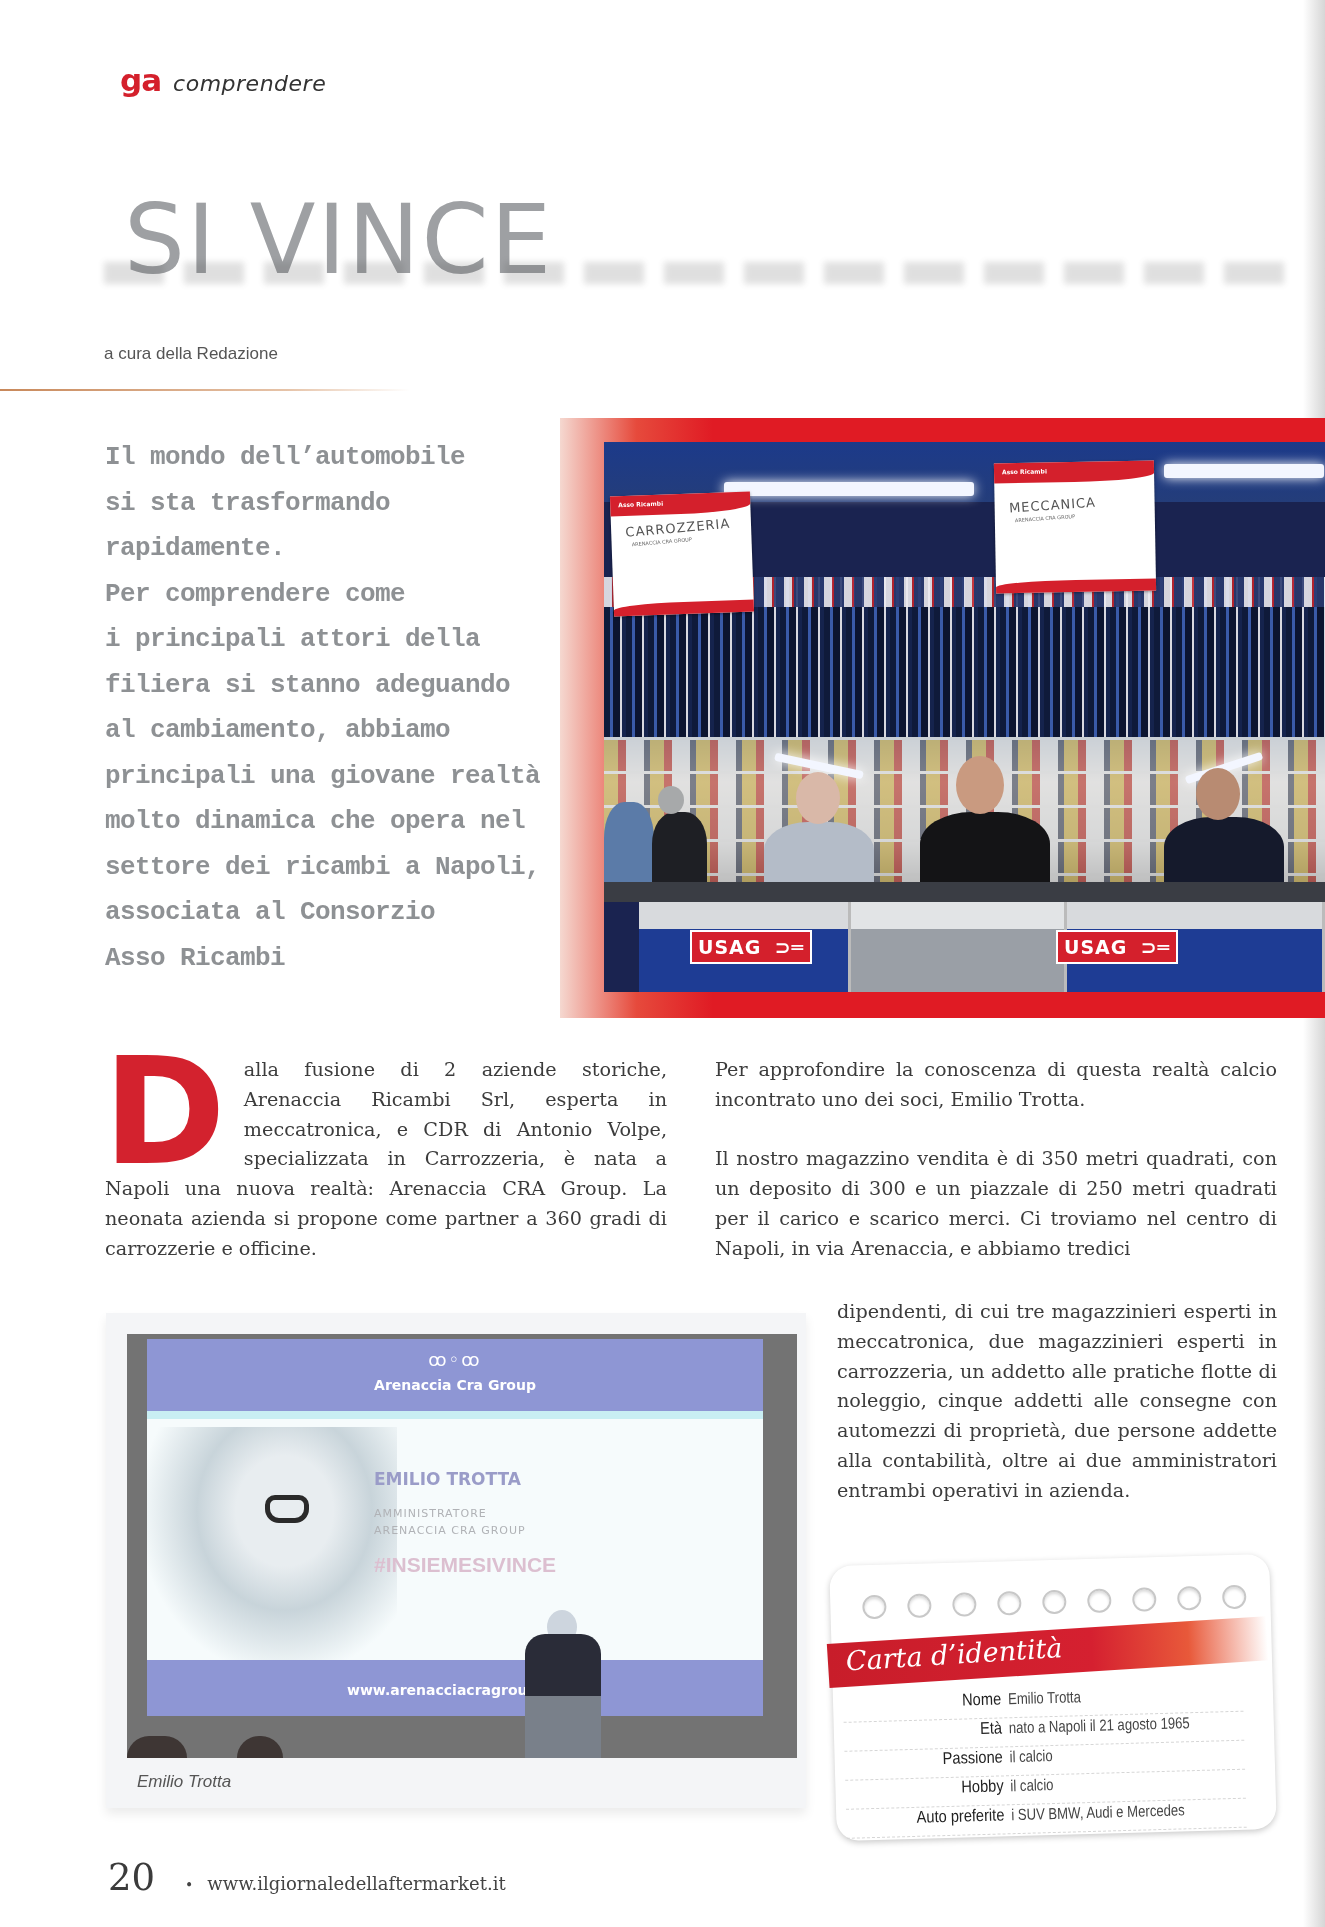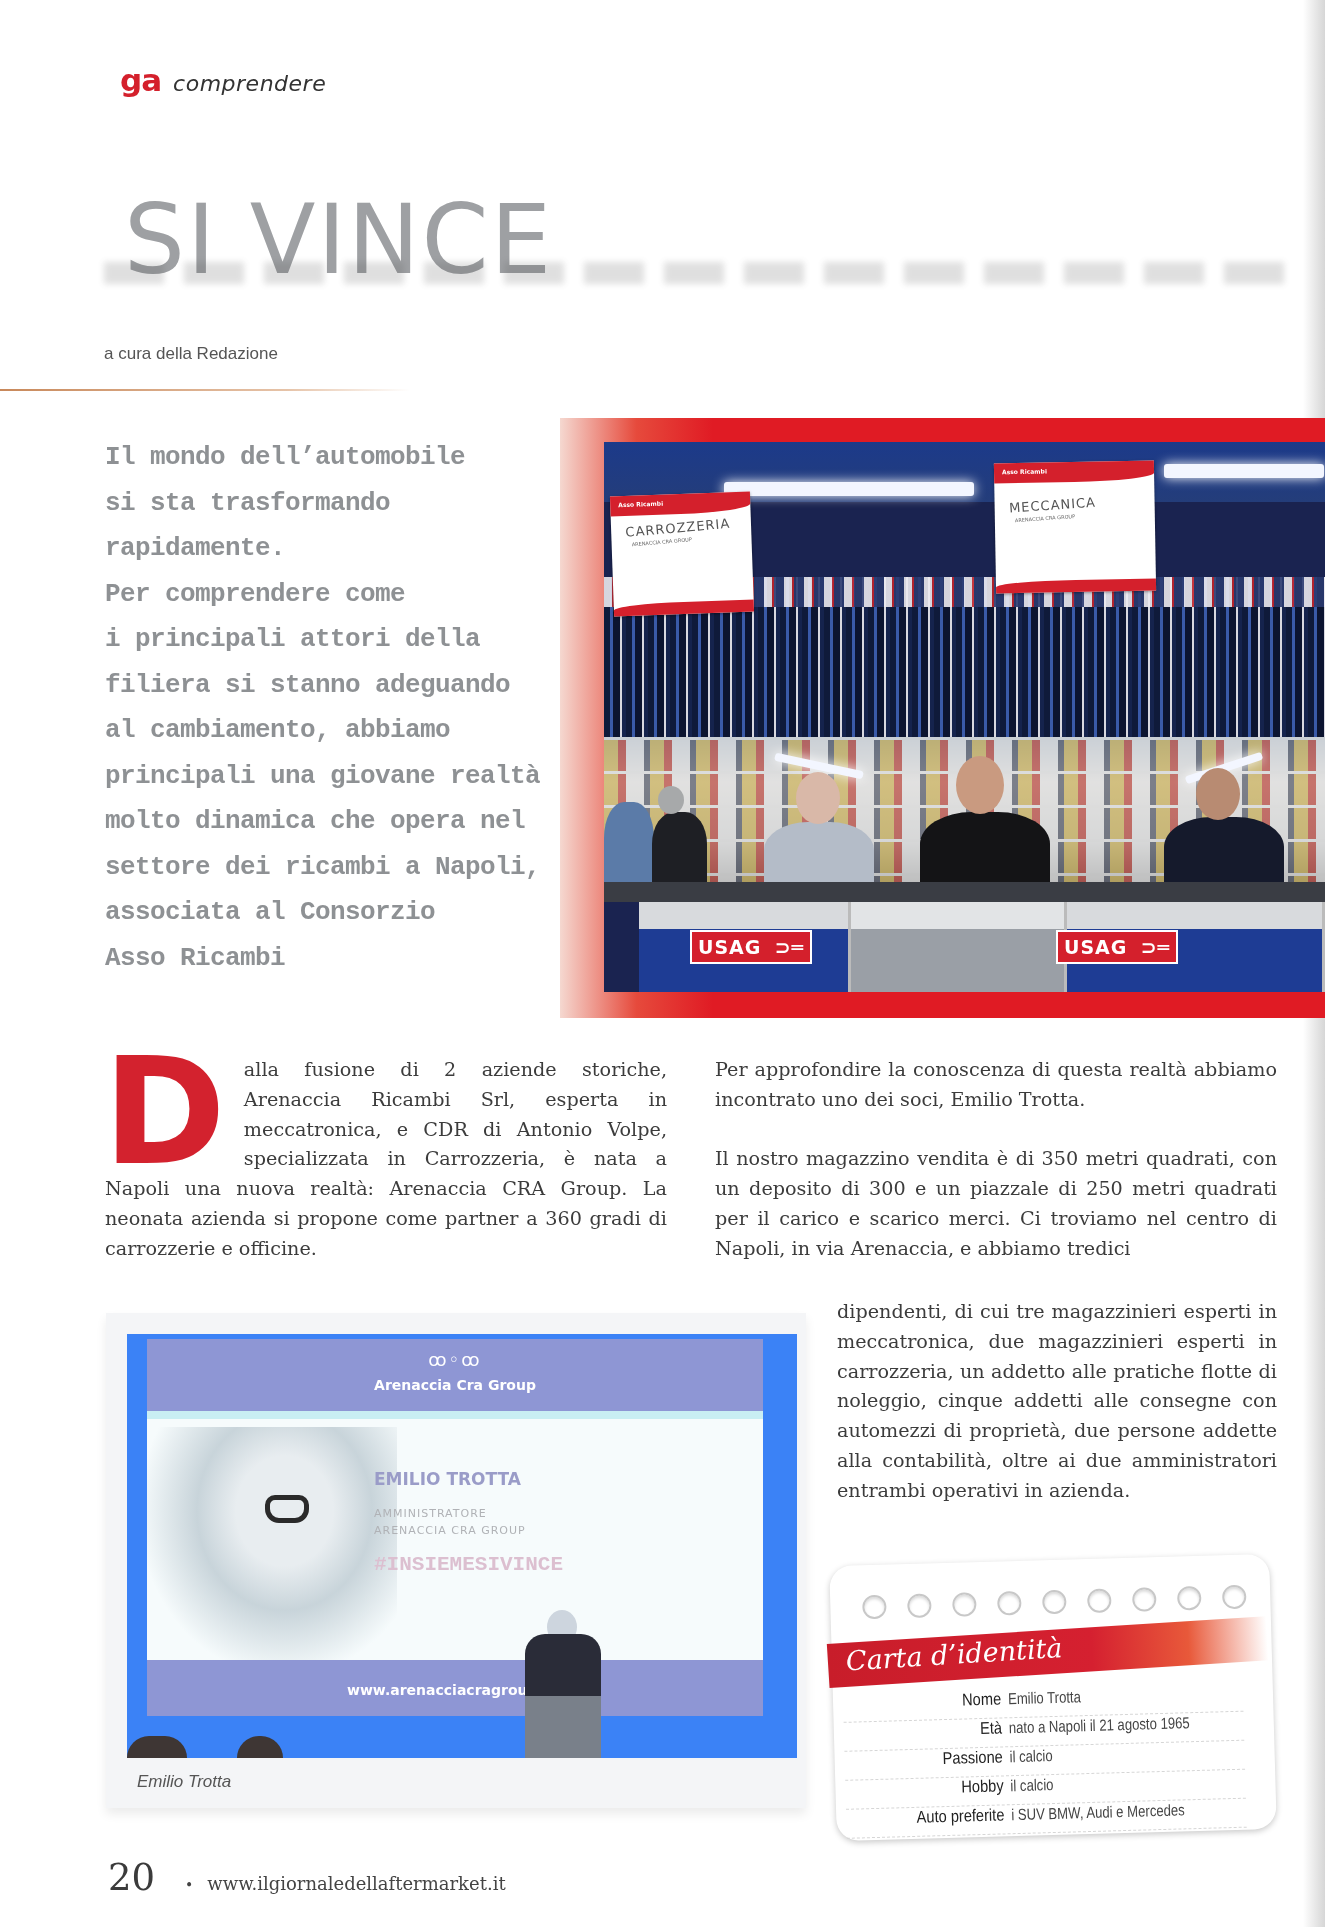--- a/index.html
+++ b/index.html
@@ -63,31 +63,31 @@
   .dropcap { float: left; font-family: "DejaVu Sans", sans-serif; font-weight: bold; color: #d3222e; font-size: 148px; line-height: 106px; height: 104px; margin: 4px 18px 0 -2px; }
 
   .col-right { position: absolute; left: 715px; top: 1055px; width: 562px; font-size: 19.2px; line-height: 29.8px; color: #3c3c3c; text-align: justify; }
   .col-right p { margin-bottom: 29.8px; }
   .col-right .q { font-weight: bold; text-align: left; margin-bottom: 0; }
   .col-right .a { margin-bottom: 12px; }
   .indent-block { position: absolute; left: 837px; top: 1297px; width: 440px; font-size: 19.2px; line-height: 29.8px; color: #3c3c3c; text-align: justify; }
 
   
   .photo2-card { position: absolute; left: 106px; top: 1313px; width: 700px; height: 495px; background: #f4f5f7; box-shadow: 0 6px 10px rgba(0,0,0,0.08); }
-  .photo2 { position: absolute; left: 127px; top: 1334px; width: 670px; height: 424px; background: #3b82f6; overflow: hidden; }
+  .photo2 { position: absolute; left: 127px; top: 1334px; width: 670px; height: 424px; background: #737373; overflow: hidden; }
   .screen { position: absolute; left: 20px; top: 5px; width: 616px; height: 377px; background: #f6fbfc; }
   .screen-top { position: absolute; left: 0; top: 0; width: 100%; height: 80px; background: #8e96d4; border-bottom: 8px solid #c9eef3; }
   .screen-logo { position: absolute; left: 0; width: 100%; top: 10px; text-align: center; color: #fff; font-family: "DejaVu Sans", sans-serif; font-size: 18px; letter-spacing: 2px; }
   .screen-brand { position: absolute; left: 0; width: 100%; top: 38px; text-align: center; color: #fff; font-family: "DejaVu Sans", sans-serif; font-weight: bold; font-size: 14px; }
   .screen-portrait { position: absolute; left: 0; top: 88px; width: 250px; height: 240px;
     background: radial-gradient(ellipse at 55% 35%, #e8edf0 0 25%, #c8d4da 45%, rgba(246,251,252,0) 75%); }
   .screen-portrait .glasses { position: absolute; left: 118px; top: 68px; width: 44px; height: 28px; border: 5px solid #2a2a2a; border-radius: 10px 10px 14px 14px; }
   .screen-name { position: absolute; left: 227px; top: 130px; font-family: "DejaVu Sans", sans-serif; font-weight: bold; font-size: 17px; color: #9a9cc8; }
   .screen-role { position: absolute; left: 227px; top: 166px; font-family: "DejaVu Sans", sans-serif; font-size: 11px; color: #b0b2b6; line-height: 17px; letter-spacing: 1px; }
-  .screen-hashtag { position: absolute; left: 227px; top: 214px; font-family: Liberation Mono, monospace; font-weight: bold; font-size: 21px; color: #dcbfd0; }
+  .screen-hashtag { position: absolute; left: 227px; top: 214px; font-family: Liberation Sans, sans-serif; font-weight: bold; font-size: 21px; color: #dcbfd0; }
   .screen-bottom { position: absolute; left: 0; bottom: 0; width: 100%; height: 56px; background: #8e96d4; }
   .screen-url { position: absolute; left: 200px; bottom: 18px; color: #fff; font-family: "DejaVu Sans", sans-serif; font-weight: bold; font-size: 14px; }
   .speaker { position: absolute; left: 398px; top: 300px; width: 76px; height: 124px; background: linear-gradient(#2a2c38 0 50%, #79808a 50%); border-radius: 20px 20px 0 0; }
   .speaker-head { position: absolute; left: 420px; top: 276px; width: 30px; height: 34px; border-radius: 50%; background: #cdd5de; }
   .audience { position: absolute; bottom: 0; width: 60px; height: 22px; border-radius: 30px 30px 0 0; background: #3e3634; }
   .caption { position: absolute; left: 137px; top: 1772px; font-family: "Liberation Sans", sans-serif; font-style: italic; font-size: 17px; color: #555; }
 
   
   .id-card { position: absolute; left: 833px; top: 1560px; width: 440px; height: 275px; background: #fff; border-radius: 22px;
     box-shadow: 0 2px 6px rgba(0,0,0,0.22); transform: rotate(-1.6deg); }
@@ -180,21 +180,21 @@
   <div class="usag-badge" style="left:86px;">USAG</div>
   <div class="usag-badge" style="left:452px;">USAG</div>
 </div>
 
 <div class="col-left">
   <span class="dropcap">D</span>
   <span>alla fusione di 2 aziende storiche, Arenaccia Ricambi Srl, esperta in meccatronica, e CDR di Antonio Volpe, specializzata in Carrozzeria, è nata a Napoli una nuova realtà: Arenaccia CRA Group. La neonata azienda si propone come partner a 360 gradi di carrozzerie e officine.</span>
 </div>
 
 <div class="col-right">
-  <p>Per approfondire la conoscenza di questa realtà abbiamo incontrato uno dei soci, Emilio Trotta.</p>
+  <p>Per approfondire la conoscenza di questa realtà calcio incontrato uno dei soci, Emilio Trotta.</p>
   <p class="a">Il nostro magazzino vendita è di 350 metri quadrati, con un deposito di 300 e un piazzale di 250 metri quadrati per il carico e scarico merci. Ci troviamo nel centro di Napoli, in via Arenaccia, e abbiamo tredici</p>
 </div>
 <div class="indent-block">dipendenti, di cui tre magazzinieri esperti in meccatronica, due magazzinieri esperti in carrozzeria, un addetto alle pratiche flotte di noleggio, cinque addetti alle consegne con automezzi di proprietà, due persone addette alla contabilità, oltre ai due amministratori entrambi operativi in azienda.</div>
 
 <div class="photo2-card"></div>
 <div class="photo2">
   <div class="screen">
     <div class="screen-top"></div>
     <div class="screen-logo">ꝏ◦ꝏ</div>
     <div class="screen-brand">Arenaccia Cra Group</div>

